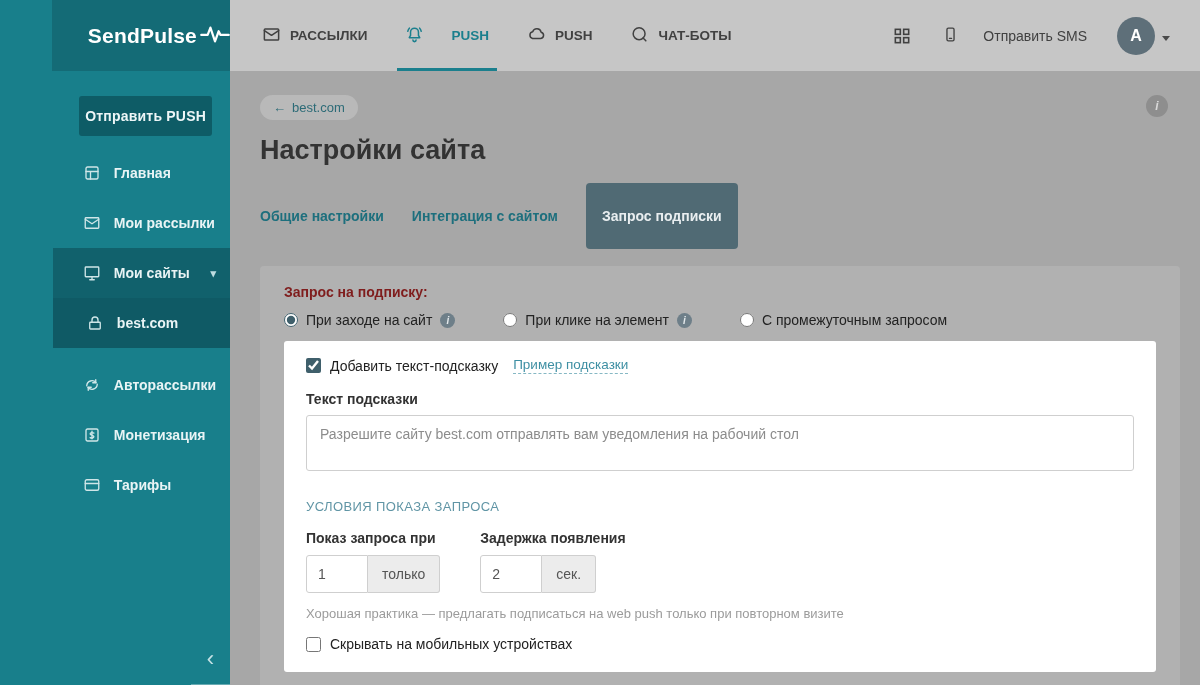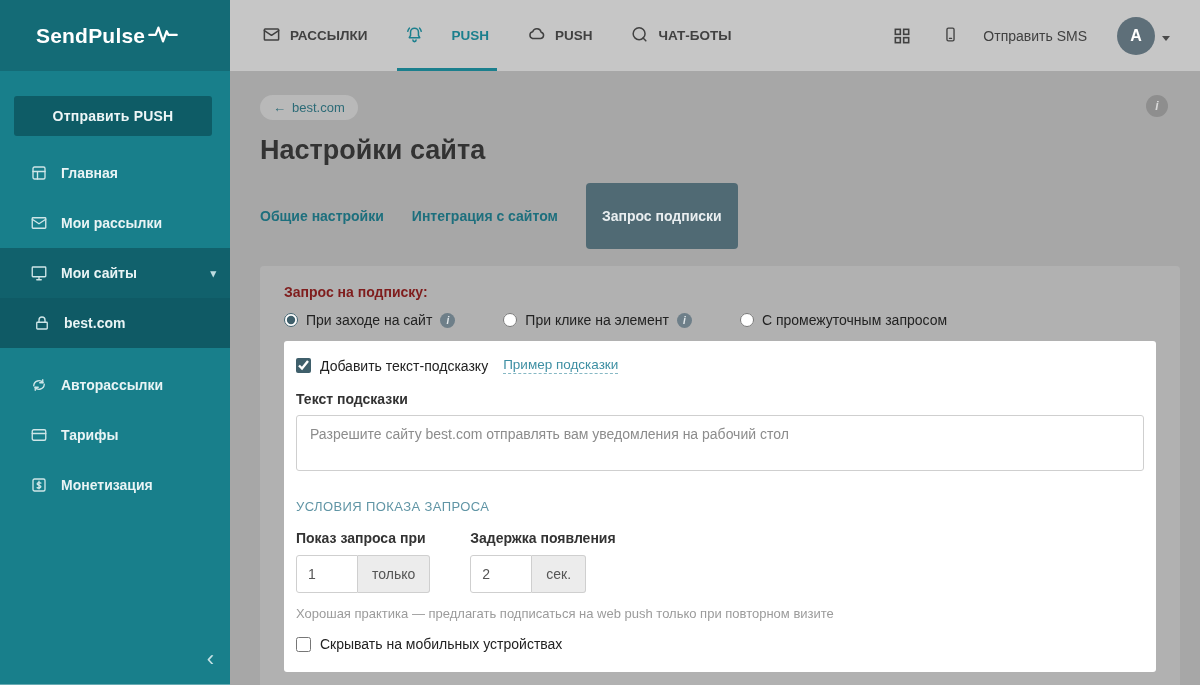--- a/index.html
+++ b/index.html
@@ -7,21 +7,21 @@
   body {
     width:1200px; height:685px; overflow:hidden;
     font-family:"Liberation Sans", sans-serif;
     background:#a7a7a7;
   }
   .app { display:flex; width:1200px; height:685px; }
 
   
   .sidebar {
     width:230px; background:#187f8b; display:flex; flex-direction:column;
-    flex-shrink:0; color:#e9f4f5;
+    flex-shrink:0; color:#e9f4f5;align-items:flex-end;
   }
   .logo {
     height:71px; background:#146b76; display:flex; align-items:center;
     padding-left:36px; gap:3px; cursor:pointer;
   }
   .logo-text { color:#fff; font-size:21px; font-weight:bold; letter-spacing:.2px; }
   .logo svg { width:30px; height:22px; stroke:#fff; fill:none; stroke-width:2.4; stroke-linecap:round; stroke-linejoin:round; }
   .send-push-btn {
     margin:25px 18px 12px 14px; height:40px; background:#0e5c66; color:#edf6f7;
     border:none; border-radius:3px; font-family:inherit; font-size:14px; font-weight:bold;
@@ -97,21 +97,21 @@
   .section-label { font-size:14px; font-weight:bold; color:#7f1d1d; margin-bottom:12px; }
   .radio-row { display:flex; align-items:center; gap:48px; margin-bottom:13px; }
   .radio-opt { display:flex; align-items:center; gap:8px; font-size:14px; color:#222; cursor:pointer; }
   .radio-opt input { accent-color:#3f5f6b; width:14px; height:14px; margin:0; cursor:pointer; }
   .info-badge {
     width:15px; height:15px; border-radius:50%; background:#6e7f89; color:#e3e9ec;
     font-size:10px; font-weight:bold; font-style:italic; display:inline-flex;
     align-items:center; justify-content:center; cursor:pointer; flex-shrink:0;
   }
 
-  .white-box { background:#fff; border-radius:3px; padding:16px 12px 20px; }
+  .white-box { background:#fff; border-radius:3px; padding:16px 22px 20px; }
   .check-row { display:flex; align-items:center; gap:9px; font-size:14px; color:#222; }
   .check-row input { accent-color:#3f5f6b; width:15px; height:15px; margin:0; cursor:pointer; }
   .example-link {
     color:#3e8fa3; font-size:13.5px; margin-left:6px; cursor:pointer;
     border-bottom:1px dashed #86b8c4; padding-bottom:1px;
   }
   .field-label { font-size:14px; font-weight:bold; color:#333; margin:17px 0 8px; }
   .tooltip-textarea {
     width:100%; height:56px; border:1px solid #cfcfcf; border-radius:3px;
     padding:10px 13px; font-family:inherit; font-size:14px; color:#8c8c8c; resize:none; outline:none;
@@ -196,35 +196,35 @@
               <path d="M5 13a7 7 0 0 1 12.5-4M19 11a7 7 0 0 1-12.5 4"></path>
               <path d="M17 5v4h-4M7 19v-4h4"></path>
             </svg>
         </span>
         <span>Авторассылки</span>
       </div>
 
       <div class="side-item">
         <span class="sicon">
           <svg viewBox="0 0 24 24">
+              <rect x="4" y="4" width="16" height="16" rx="2"></rect>
+              <path d="M12 7v10M14.5 9.5c-2-1.3-5-.6-5 1.3s5 1.4 5 3.3-3 2.7-5 1.4"></path>
+            </svg>
+        </span>
+        <span>Монетизация</span>
+      </div>
+
+      <div class="side-item">
+        <span class="sicon">
+          <svg viewBox="0 0 24 24">
               <rect x="3" y="5" width="18" height="14" rx="2"></rect>
               <path d="M3 10h18"></path>
             </svg>
         </span>
         <span>Тарифы</span>
-      </div>
-
-      <div class="side-item">
-        <span class="sicon">
-          <svg viewBox="0 0 24 24">
-              <rect x="4" y="4" width="16" height="16" rx="2"></rect>
-              <path d="M12 7v10M14.5 9.5c-2-1.3-5-.6-5 1.3s5 1.4 5 3.3-3 2.7-5 1.4"></path>
-            </svg>
-        </span>
-        <span>Монетизация</span>
       </div>
     </nav>
 
     <div class="sidebar-footer">
       <span class="collapse-chev">‹</span>
     </div>
   </aside>
 
   <div class="right-col">
 

